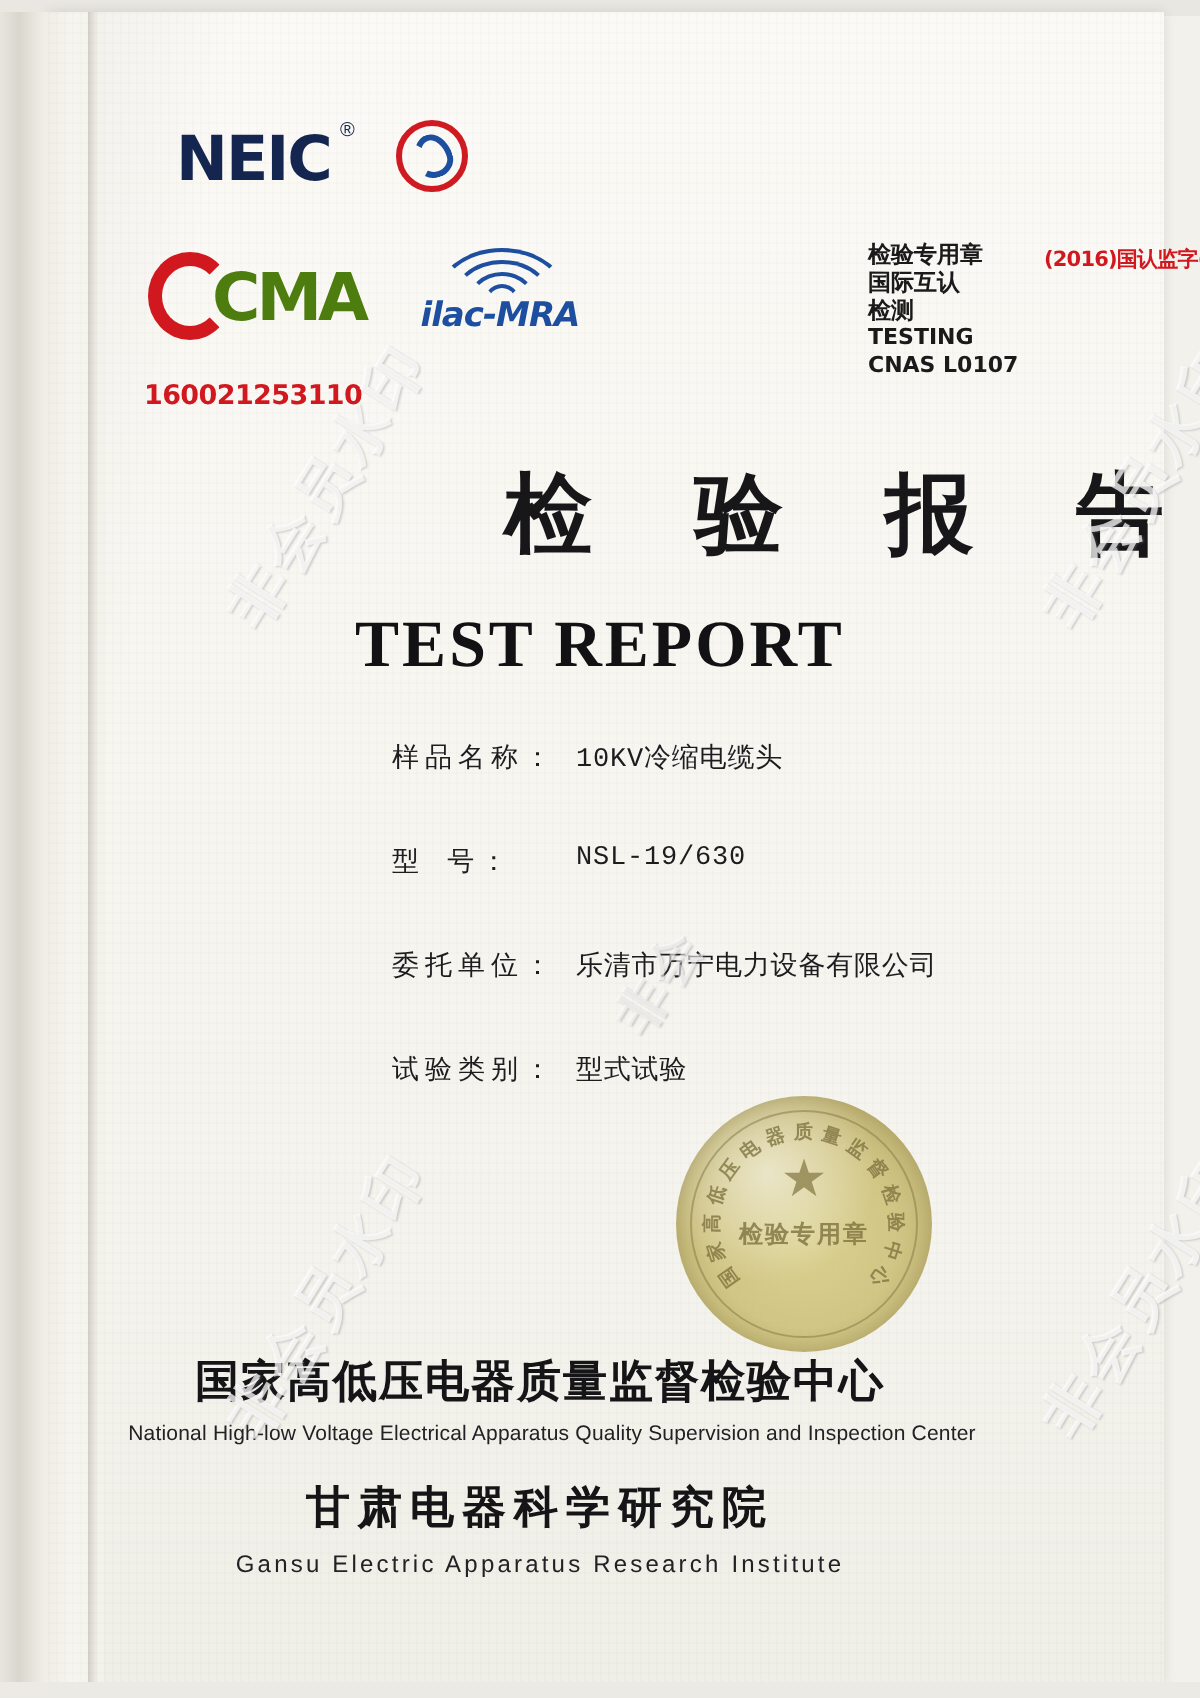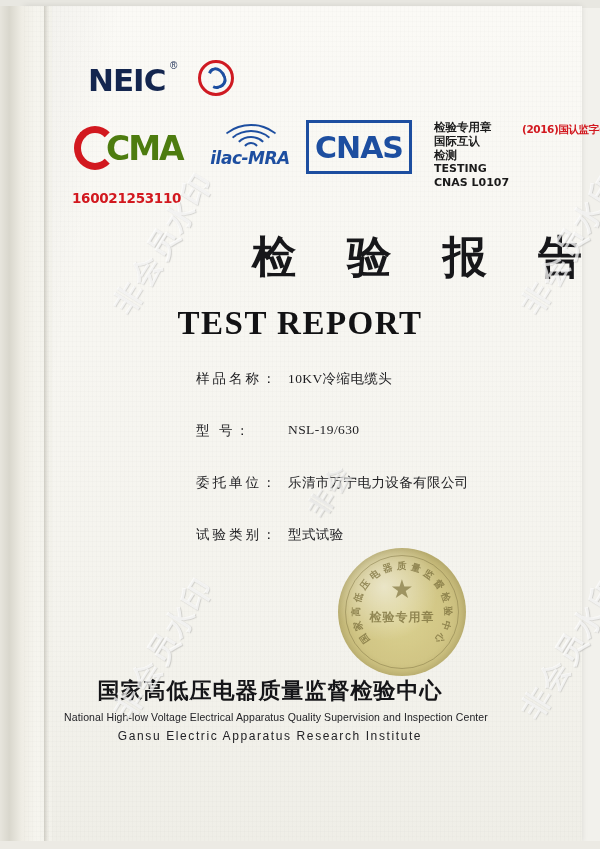--- a/index.html
+++ b/index.html
@@ -317,21 +317,21 @@
   #fields {
     position: absolute;
     left: 0;
     top: 370px;
     width: 600px;
   }
   .field {
     position: relative;
     height: 52px;
     padding-left: 84px;
-    font-family: Liberation Serif, serif;
+    font-family: Liberation Mono, monospace;
     font-size: 13.5px;
     color: #1d1d20;
   }
   .field .lbl {
     position: absolute;
     left: 196px;
     top: 0;
     width: 96px;
     letter-spacing: 3px;
   }
@@ -490,25 +490,20 @@
     <div class="ilac">
       <div class="ilac-arcs">
         <span class="ia1"></span>
           <span class="ia2"></span>
           <span class="ia3"></span>
           <span class="ia4"></span>
       </div>
       <div class="ilac-text">ilac-MRA</div>
     </div>
 
-    <div class="cnas">
-      <div class="cnas-box">
-        <div class="cnas-label">CNAS</div>
-      </div>
-    </div>
 
     <div class="cnca-text">
       <div>检验专用章</div>
       <div>国际互认</div>
       <div>检测</div>
       <div class="en">TESTING</div>
       <div class="en">CNAS L0107</div>
     </div>
 
     <div class="cal">
@@ -557,20 +552,21 @@
         <span style="transform: rotate(107.143deg) translate(0px, -46px) rotate(0deg) translate(-5px, -6px);">中</span>
         <span style="transform: rotate(125deg) translate(0px, -46px) rotate(0deg) translate(-5px, -6px);">心</span>
       </div>
     <div class="star">★</div>
     <div class="seal-center">检验专用章</div>
   </div>
 
   <div id="footer">
     <div class="cn1">国家高低压电器质量监督检验中心</div>
     <div class="en1">National High-low Voltage Electrical Apparatus Quality Supervision and Inspection Center</div>
+    <div class="cn2">甘肃电器科学研究院</div>
     <div class="en2">Gansu Electric Apparatus Research Institute</div>
   </div>
 
   <div class="wm" id="wm1">非会员水印</div>
   <div class="wm" id="wm2">非会员水印</div>
   <div class="wm" id="wm3">非会员水印</div>
   <div class="wm" id="wm4">非会员水印</div>
   <div class="wm" id="wm5">非会</div>
 </div>
 

